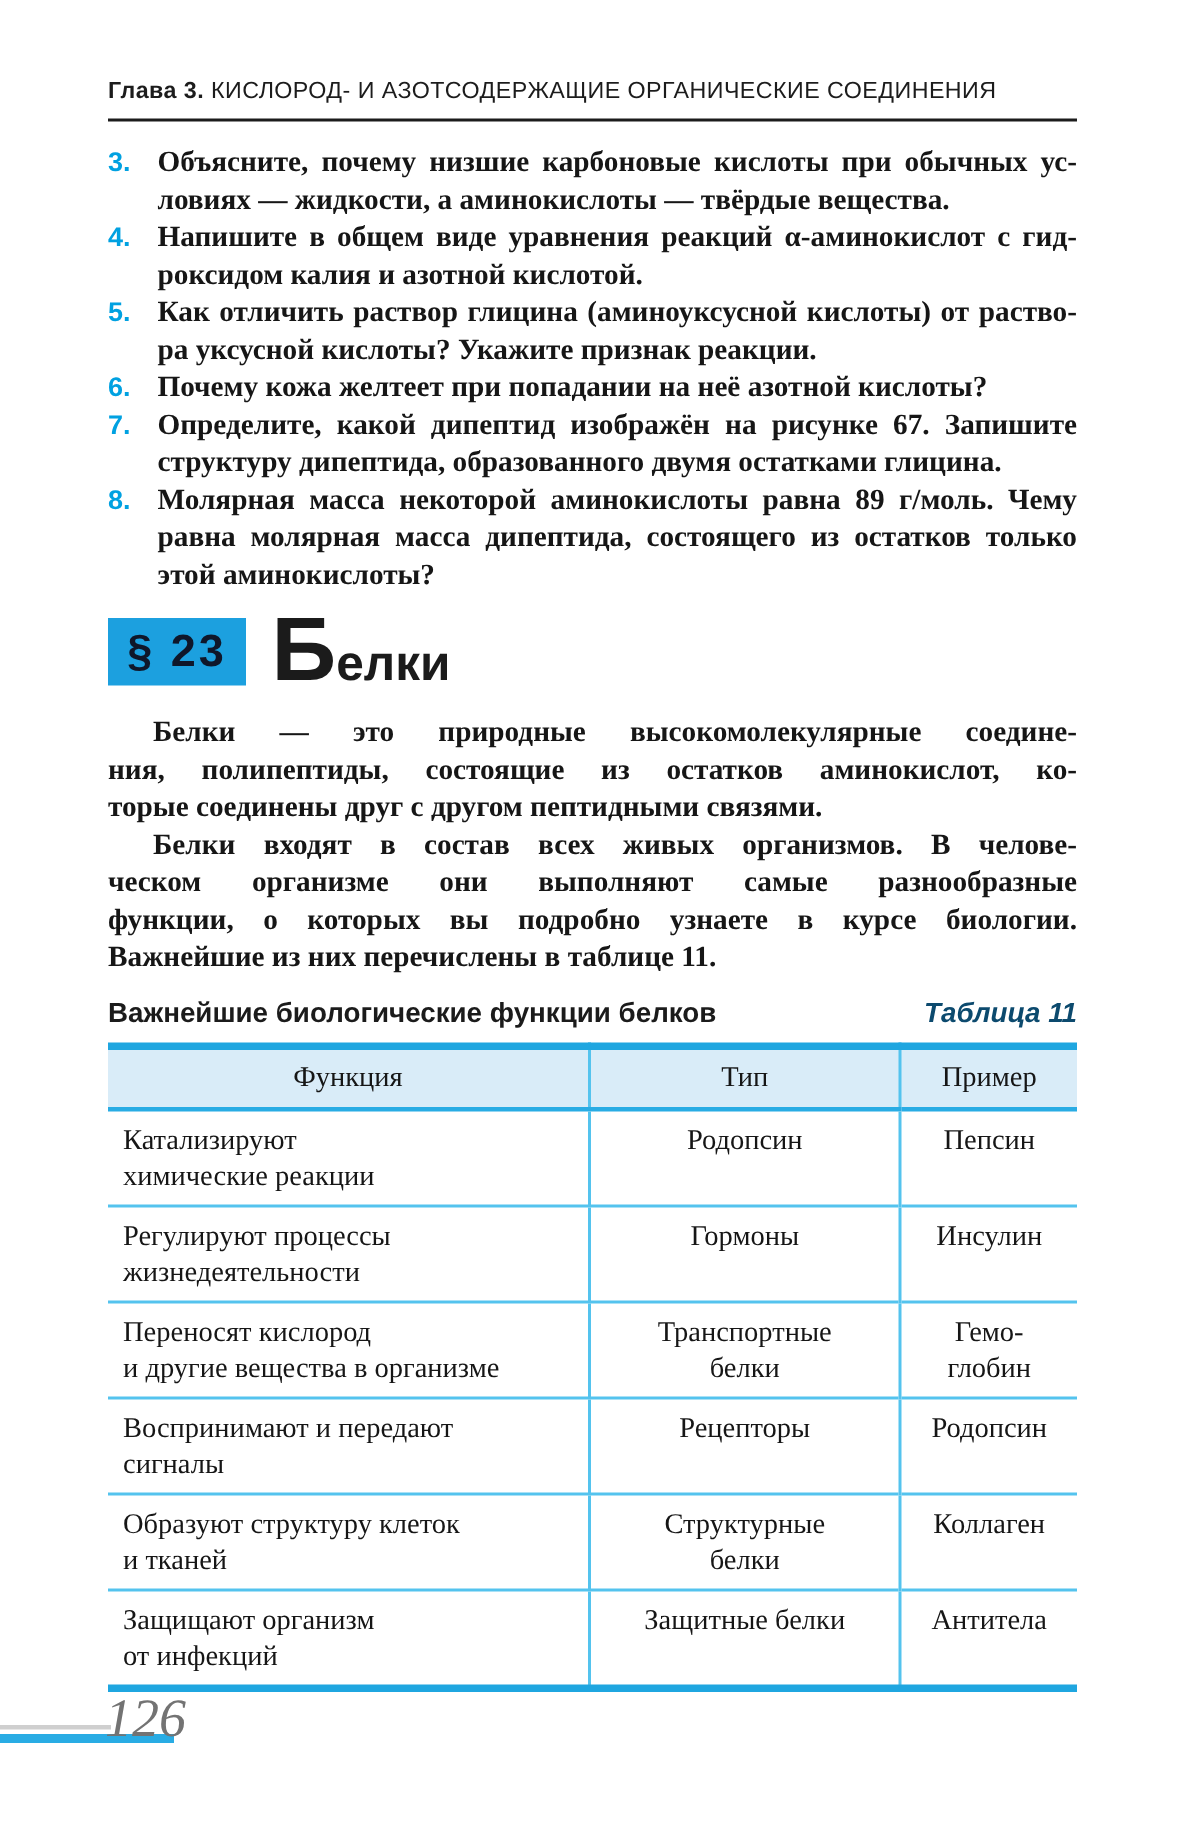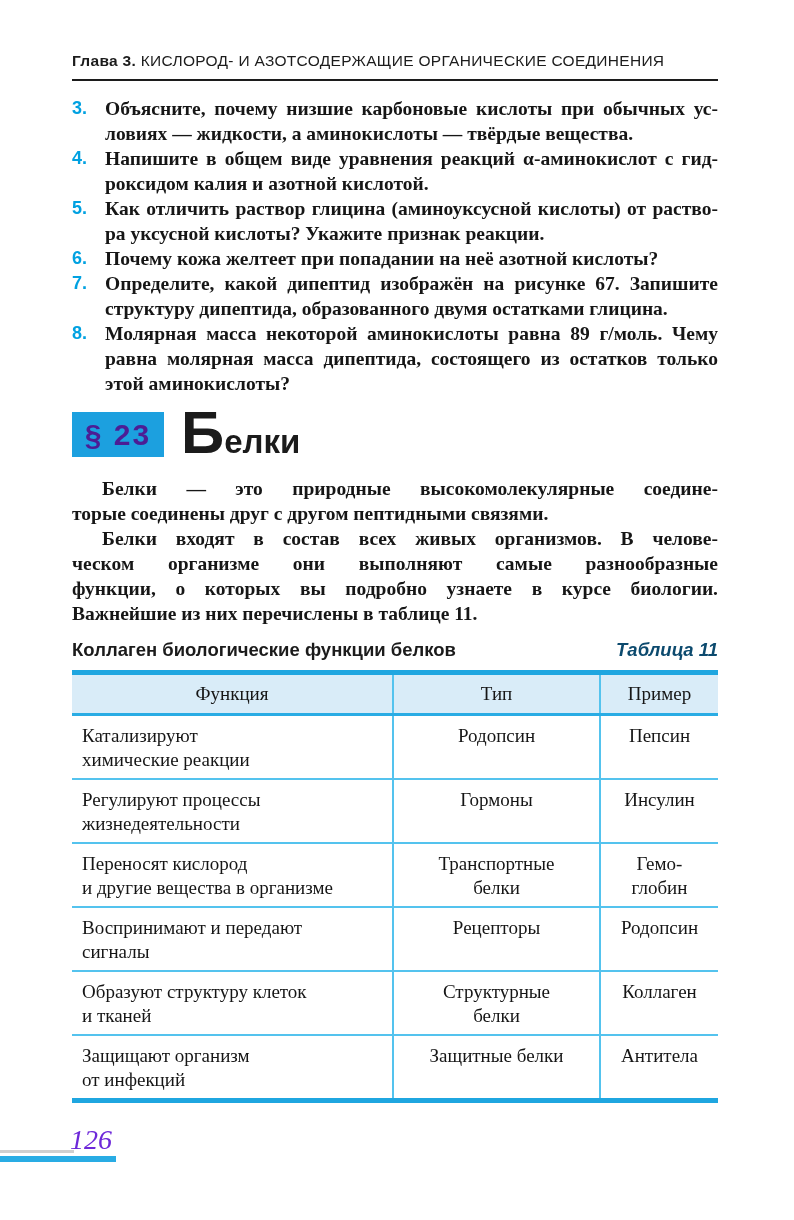--- a/index.html
+++ b/index.html
@@ -54,21 +54,21 @@
   .section-row {
     margin-top: 13px;
     display: flex;
     align-items: flex-end;
     gap: 17px;
   }
   .section-badge {
     width: 92px;
     height: 45px;
     background: #1CA0DF;
-    color: #4c1d95;
+    color: #0f172a;
     font-family: "Liberation Sans", sans-serif;
     font-weight: bold;
     font-size: 30px;
     letter-spacing: 2px;
     display: flex;
     align-items: center;
     justify-content: center;
   }
   .section-title {
     font-family: "Liberation Sans", sans-serif;
@@ -135,22 +135,22 @@
     position: absolute;
     left: 0; top: 1156px;
     width: 116px; height: 6px;
     background: #29ACE4;
   }
   .page-num {
     position: absolute;
     left: 70px; top: 1124px;
     font-family: "Liberation Serif", serif;
     font-style: italic;
-    font-size: 28px;
-    color: #6d28d9;
+    font-size: 36px;
+    color: #737373;
   }
 </style>
 </head>
 <body>
 
 <div class="page">
   <div class="content">
 
     <div class="chapter-head">
       <span class="lbl">Глава 3.</span>
@@ -212,32 +212,33 @@
     <div class="section-row">
       <div class="section-badge">§ 23</div>
       <div class="section-title">
         <span class="title-initial">Б</span><span class="title-rest">елки</span>
       </div>
     </div>
 
     <div class="paras">
       <div class="para">
         <div class="ln j ind">Белки — это природные высокомолекулярные соедине-</div>
+        <div class="ln j">ния, полипептиды, состоящие из остатков аминокислот, ко-</div>
         <div class="ln">торые соединены друг с другом пептидными связями.</div>
       </div>
       <div class="para">
         <div class="ln j ind">Белки входят в состав всех живых организмов. В челове-</div>
         <div class="ln j">ческом организме они выполняют самые разнообразные</div>
         <div class="ln j">функции, о которых вы подробно узнаете в курсе биологии.</div>
         <div class="ln">Важнейшие из них перечислены в таблице 11.</div>
       </div>
     </div>
 
     <div class="caption-row">
-      <span class="caption-label">Коллаген биологические функции белков</span>
+      <span class="caption-label">Важнейшие биологические функции белков</span>
       <span class="table-label">Таблица 11</span>
     </div>
 
     <table class="bio">
       <colgroup>
         <col style="width:321px">
         <col style="width:207px">
         <col style="width:118px">
       </colgroup>
       <thead>

